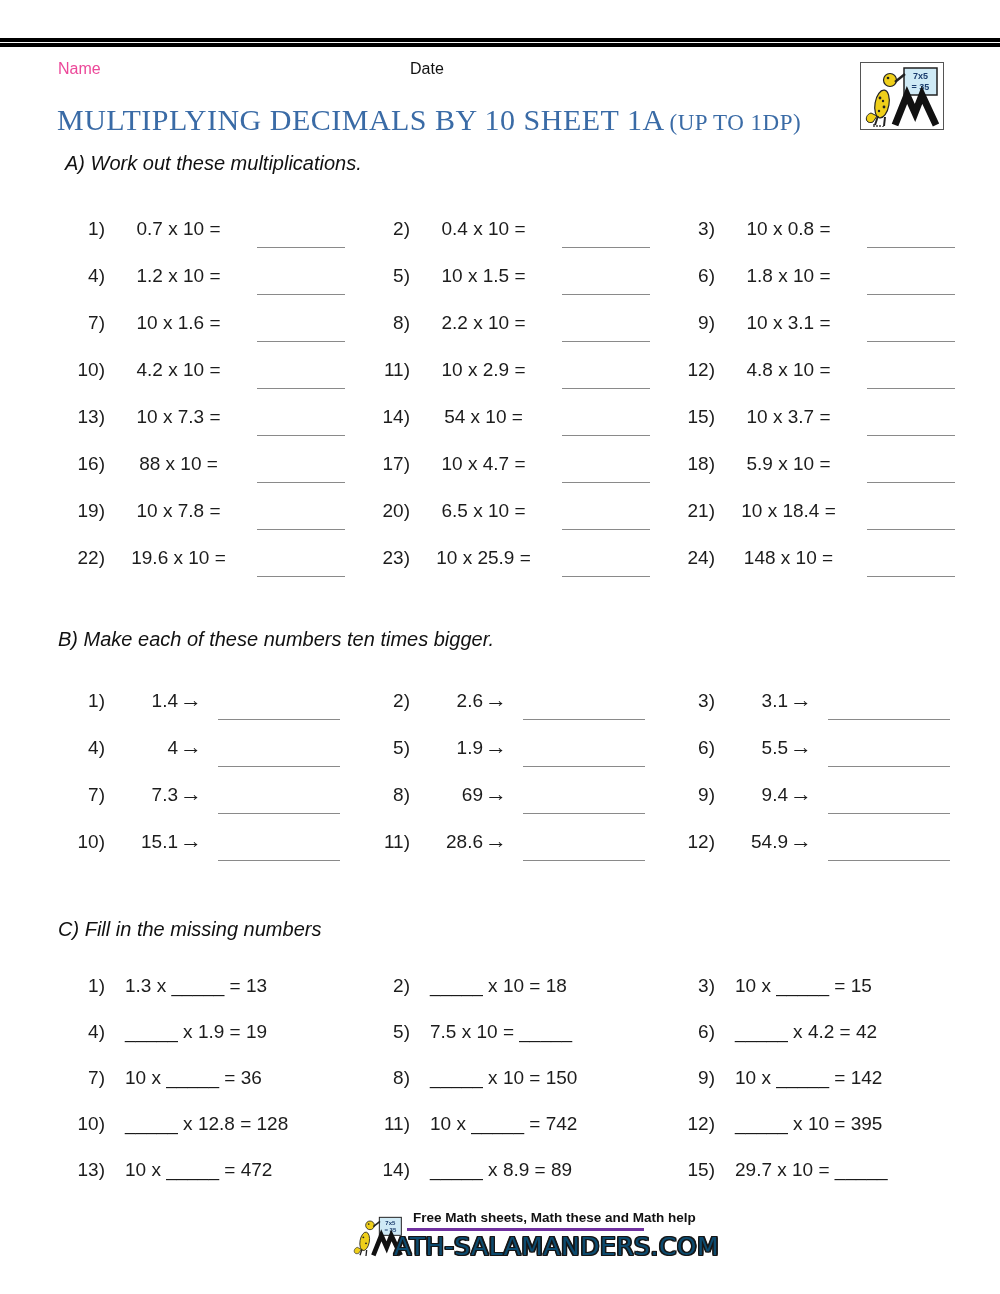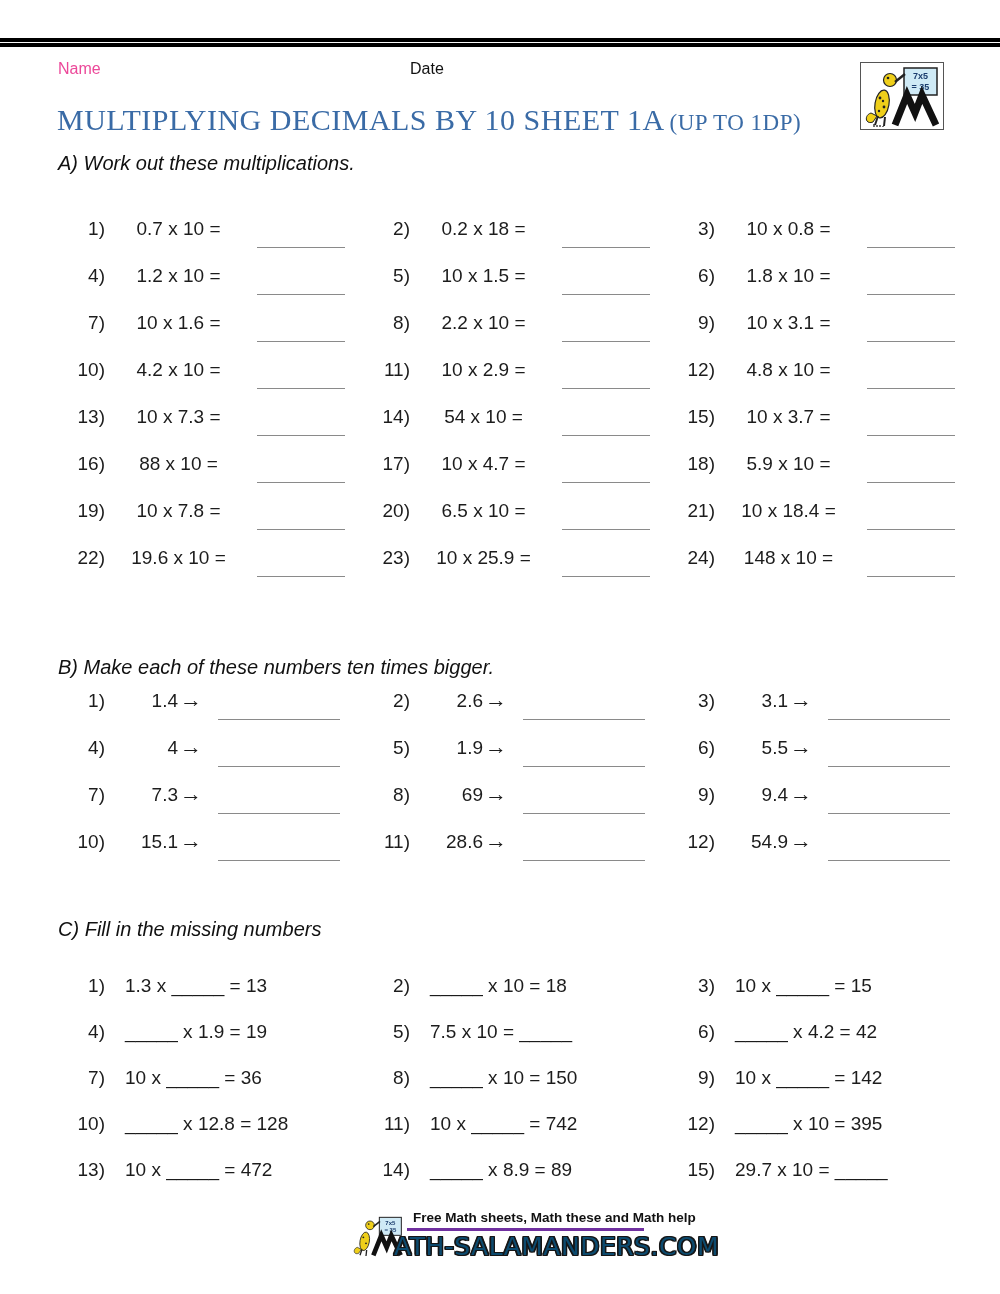--- a/index.html
+++ b/index.html
@@ -14,22 +14,22 @@
 
   .logo-box{position:absolute;left:860px;top:62px;width:82px;height:66px;
             border:1px solid #555;background:#fff;display:flex;align-items:center;justify-content:center;}
 
   .title{position:absolute;left:57px;top:100px;margin:0;white-space:nowrap;
          font-family:"Liberation Serif",serif;font-weight:normal;color:#3a6ba6;
          font-size:30px;line-height:40px;letter-spacing:0.5px;}
   .title .title-suffix{font-size:23px;margin-left:5px;}
 
   .heading{position:absolute;left:58px;font-size:20px;font-style:italic;color:#111;white-space:nowrap;}
-  .heading-a{top:152px;}
-  .heading-b{top:656px;}
+  .heading-a{top:152px;margin-left:7px;}
+  .heading-b{top:628px;}
   .heading-c{top:918px;}
 
   .grid{position:absolute;left:60px;display:grid;grid-template-columns:285px 285px 285px;column-gap:20px;}
   .grid-a{top:213px;grid-auto-rows:47px;}
   .grid-b{top:685px;grid-auto-rows:47px;}
   .grid-c{top:970px;grid-auto-rows:46px;}
 
   .cell{display:flex;align-items:flex-start;font-size:19px;line-height:25px;padding-top:3px;}
   .num{width:45px;text-align:right;flex:none;}
   .expr{width:147px;text-align:center;flex:none;}
@@ -87,21 +87,21 @@
   <div class="heading heading-a">A) Work out these multiplications.</div>
   <div class="grid grid-a" id="grid-a">
   <div class="cell cell-a">
     <span class="num">1)</span>
     <span class="expr">0.7 x 10 =</span>
     <span class="ansline ansline-a"></span>
   </div>
 
   <div class="cell cell-a">
     <span class="num">2)</span>
-    <span class="expr">0.2 x 18 =</span>
+    <span class="expr">0.4 x 10 =</span>
     <span class="ansline ansline-a"></span>
   </div>
 
   <div class="cell cell-a">
     <span class="num">3)</span>
     <span class="expr">10 x 0.8 =</span>
     <span class="ansline ansline-a"></span>
   </div>
 
   <div class="cell cell-a">

